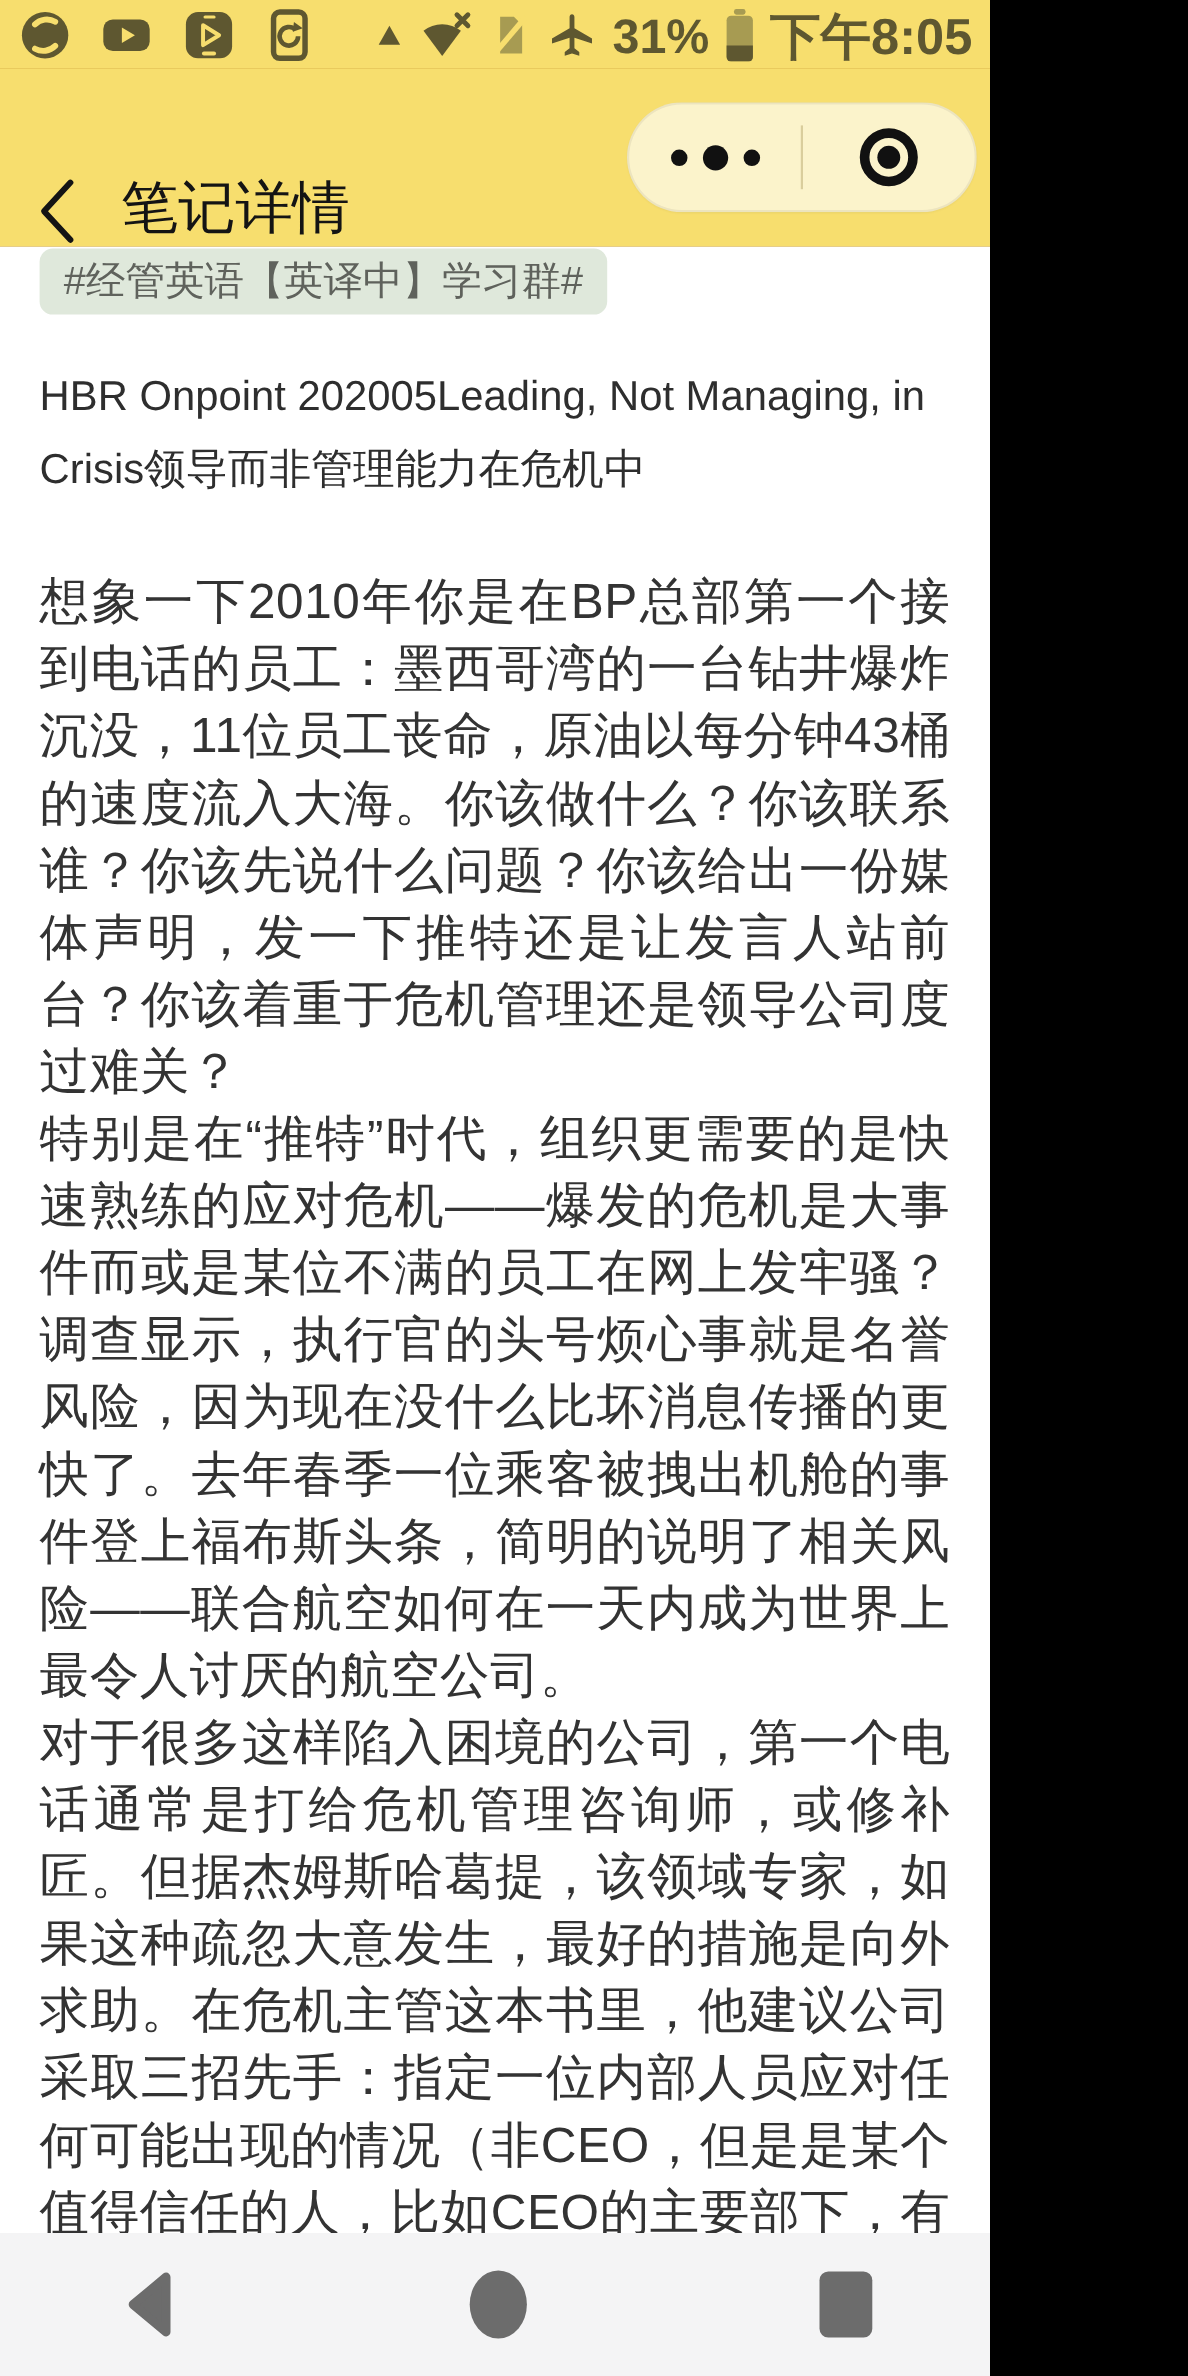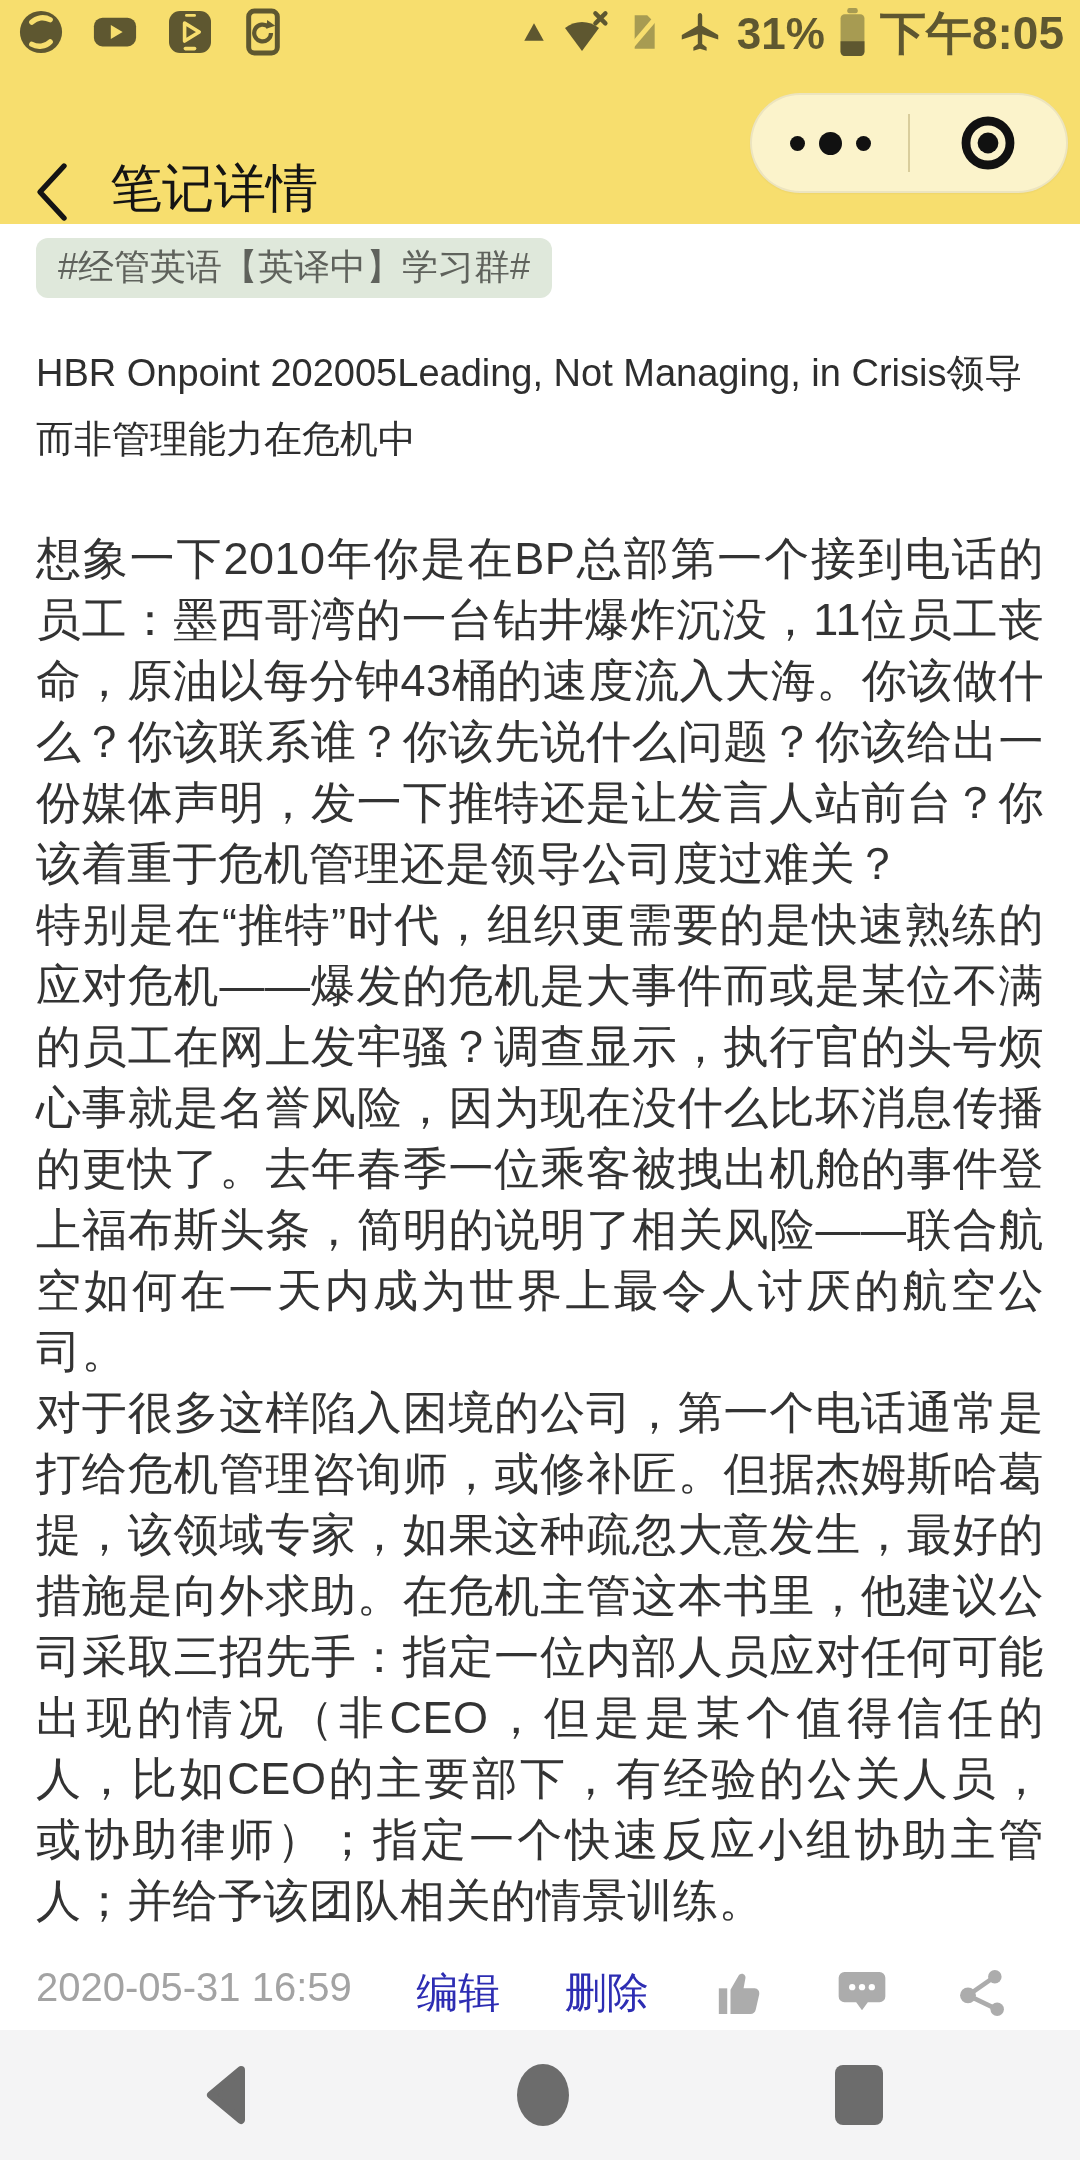--- a/index.html
+++ b/index.html
@@ -13,21 +13,21 @@
     --tag-bg:#DFE8DB;
     --tag-text:#5F625C;
     --link-blue:#2D2DB3;
     --gray-icon:#ACACAC;
     --muted:#A3A3A3;
     --navbar-bg:#F4F4F5;
     --navbar-icon:#6C6C6C;
     --capsule-bg:#FBF3CB;
   }
   .screen{
-    width:1080px;height:2160px;display:flex;flex-direction:column;
+    width:900px;height:2160px;display:flex;flex-direction:column;
     background:#a16207;overflow:hidden;position:relative;
     font-family:"Liberation Sans","DejaVu Sans",sans-serif;
   }
   
   .statusbar{
     height:62px;background:var(--yellow);display:flex;align-items:center;
     padding:6px 16px 0 18px;flex:0 0 auto;
   }
   .sb-left{display:flex;align-items:center;gap:28px;}
   .sb-spacer{flex:1;}
@@ -44,21 +44,21 @@
     position:absolute;right:12px;top:50%;transform:translateY(-50%);
     width:318px;height:100px;border-radius:50px;background:var(--capsule-bg);
     border:2px solid rgba(0,0,0,0.06);display:flex;align-items:center;
     box-shadow:0 1px 2px rgba(0,0,0,0.04);
   }
   .capsule-half{flex:1;display:flex;align-items:center;justify-content:center;height:100%;}
   .capsule-div{width:2px;height:58px;background:#D9CD9C;}
   .dot{width:15px;height:15px;border-radius:50%;background:#111;margin:0 7px;}
   .dot-big{width:23px;height:23px;}
   
-  .content{flex:1 1 auto;background:#fff;padding:12px 36px;overflow:hidden;}
+  .content{flex:1 1 auto;background:#fff;padding:0 36px;overflow:hidden;}
   .tag-chip{
     display:inline-block;margin-top:2px;background:var(--tag-bg);color:var(--tag-text);
     font-size:36px;line-height:1;padding:11px 22px 13px 22px;border-radius:12px;
   }
   .note-title{
     margin:42px 0 0 0;font-size:38px;line-height:66px;color:#2E2E2E;font-weight:400;
   }
   .note-body{margin-top:56px;}
   .note-body p{
     margin:0;font-size:45px;line-height:61px;color:var(--body-text);

